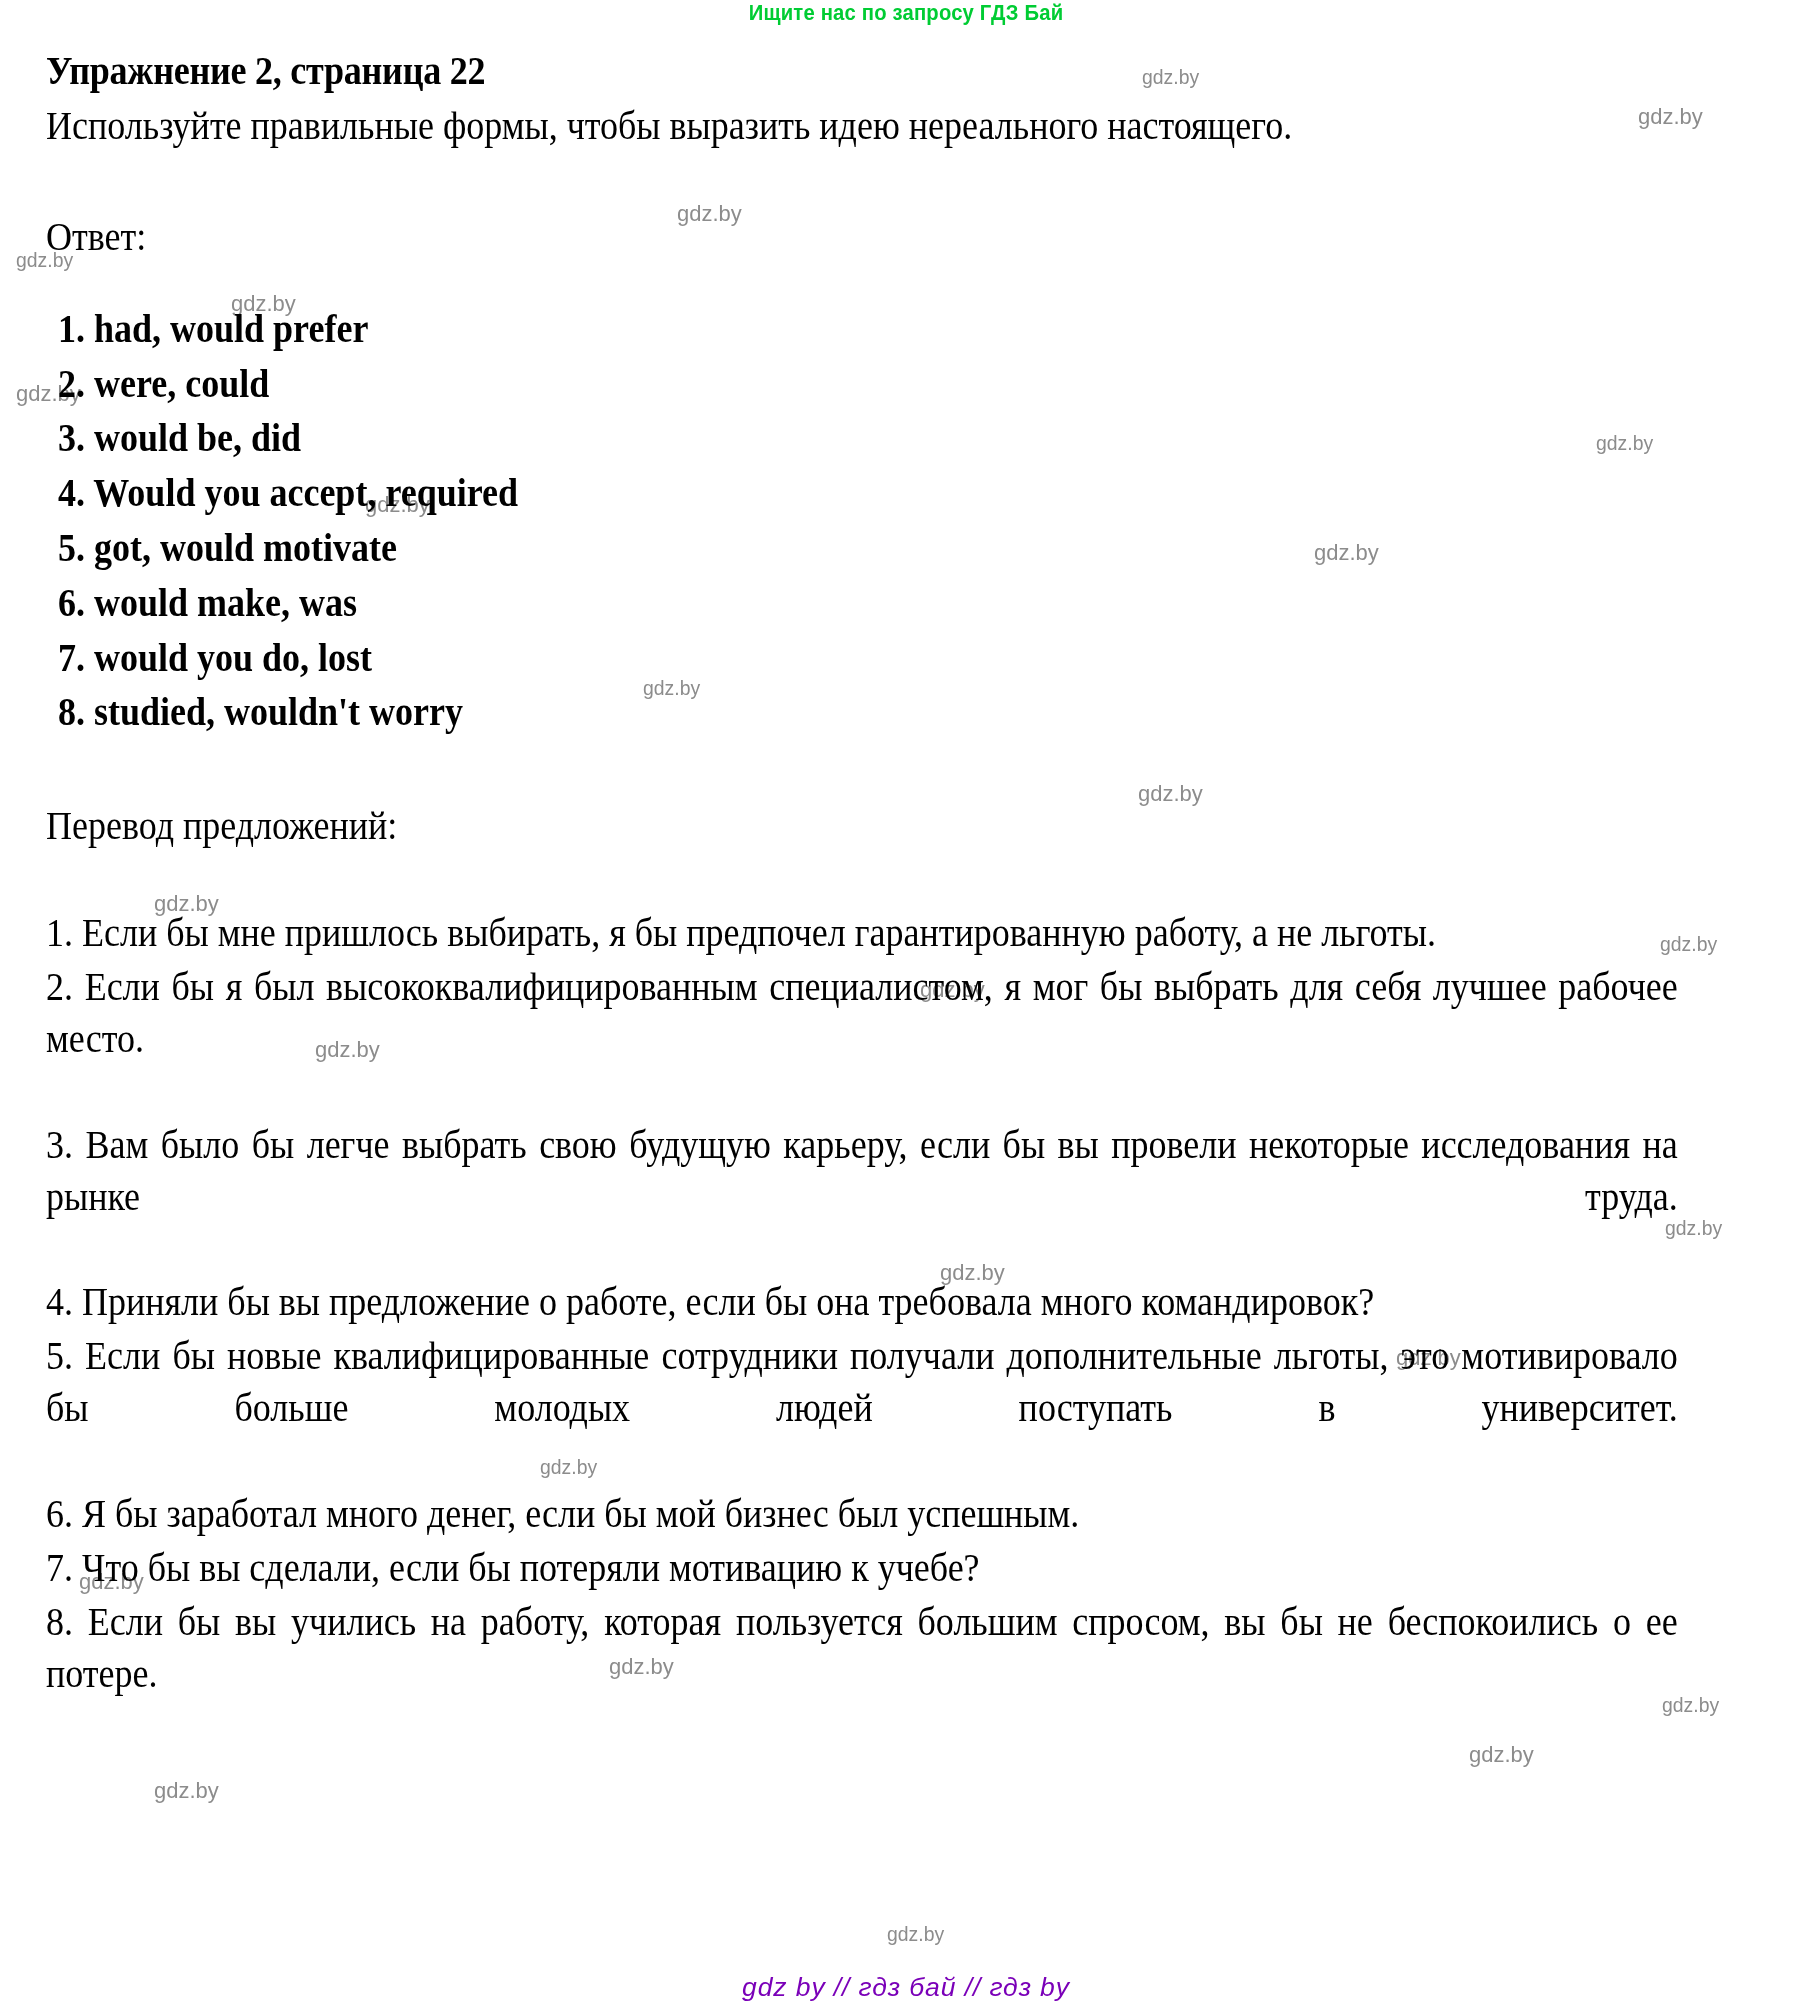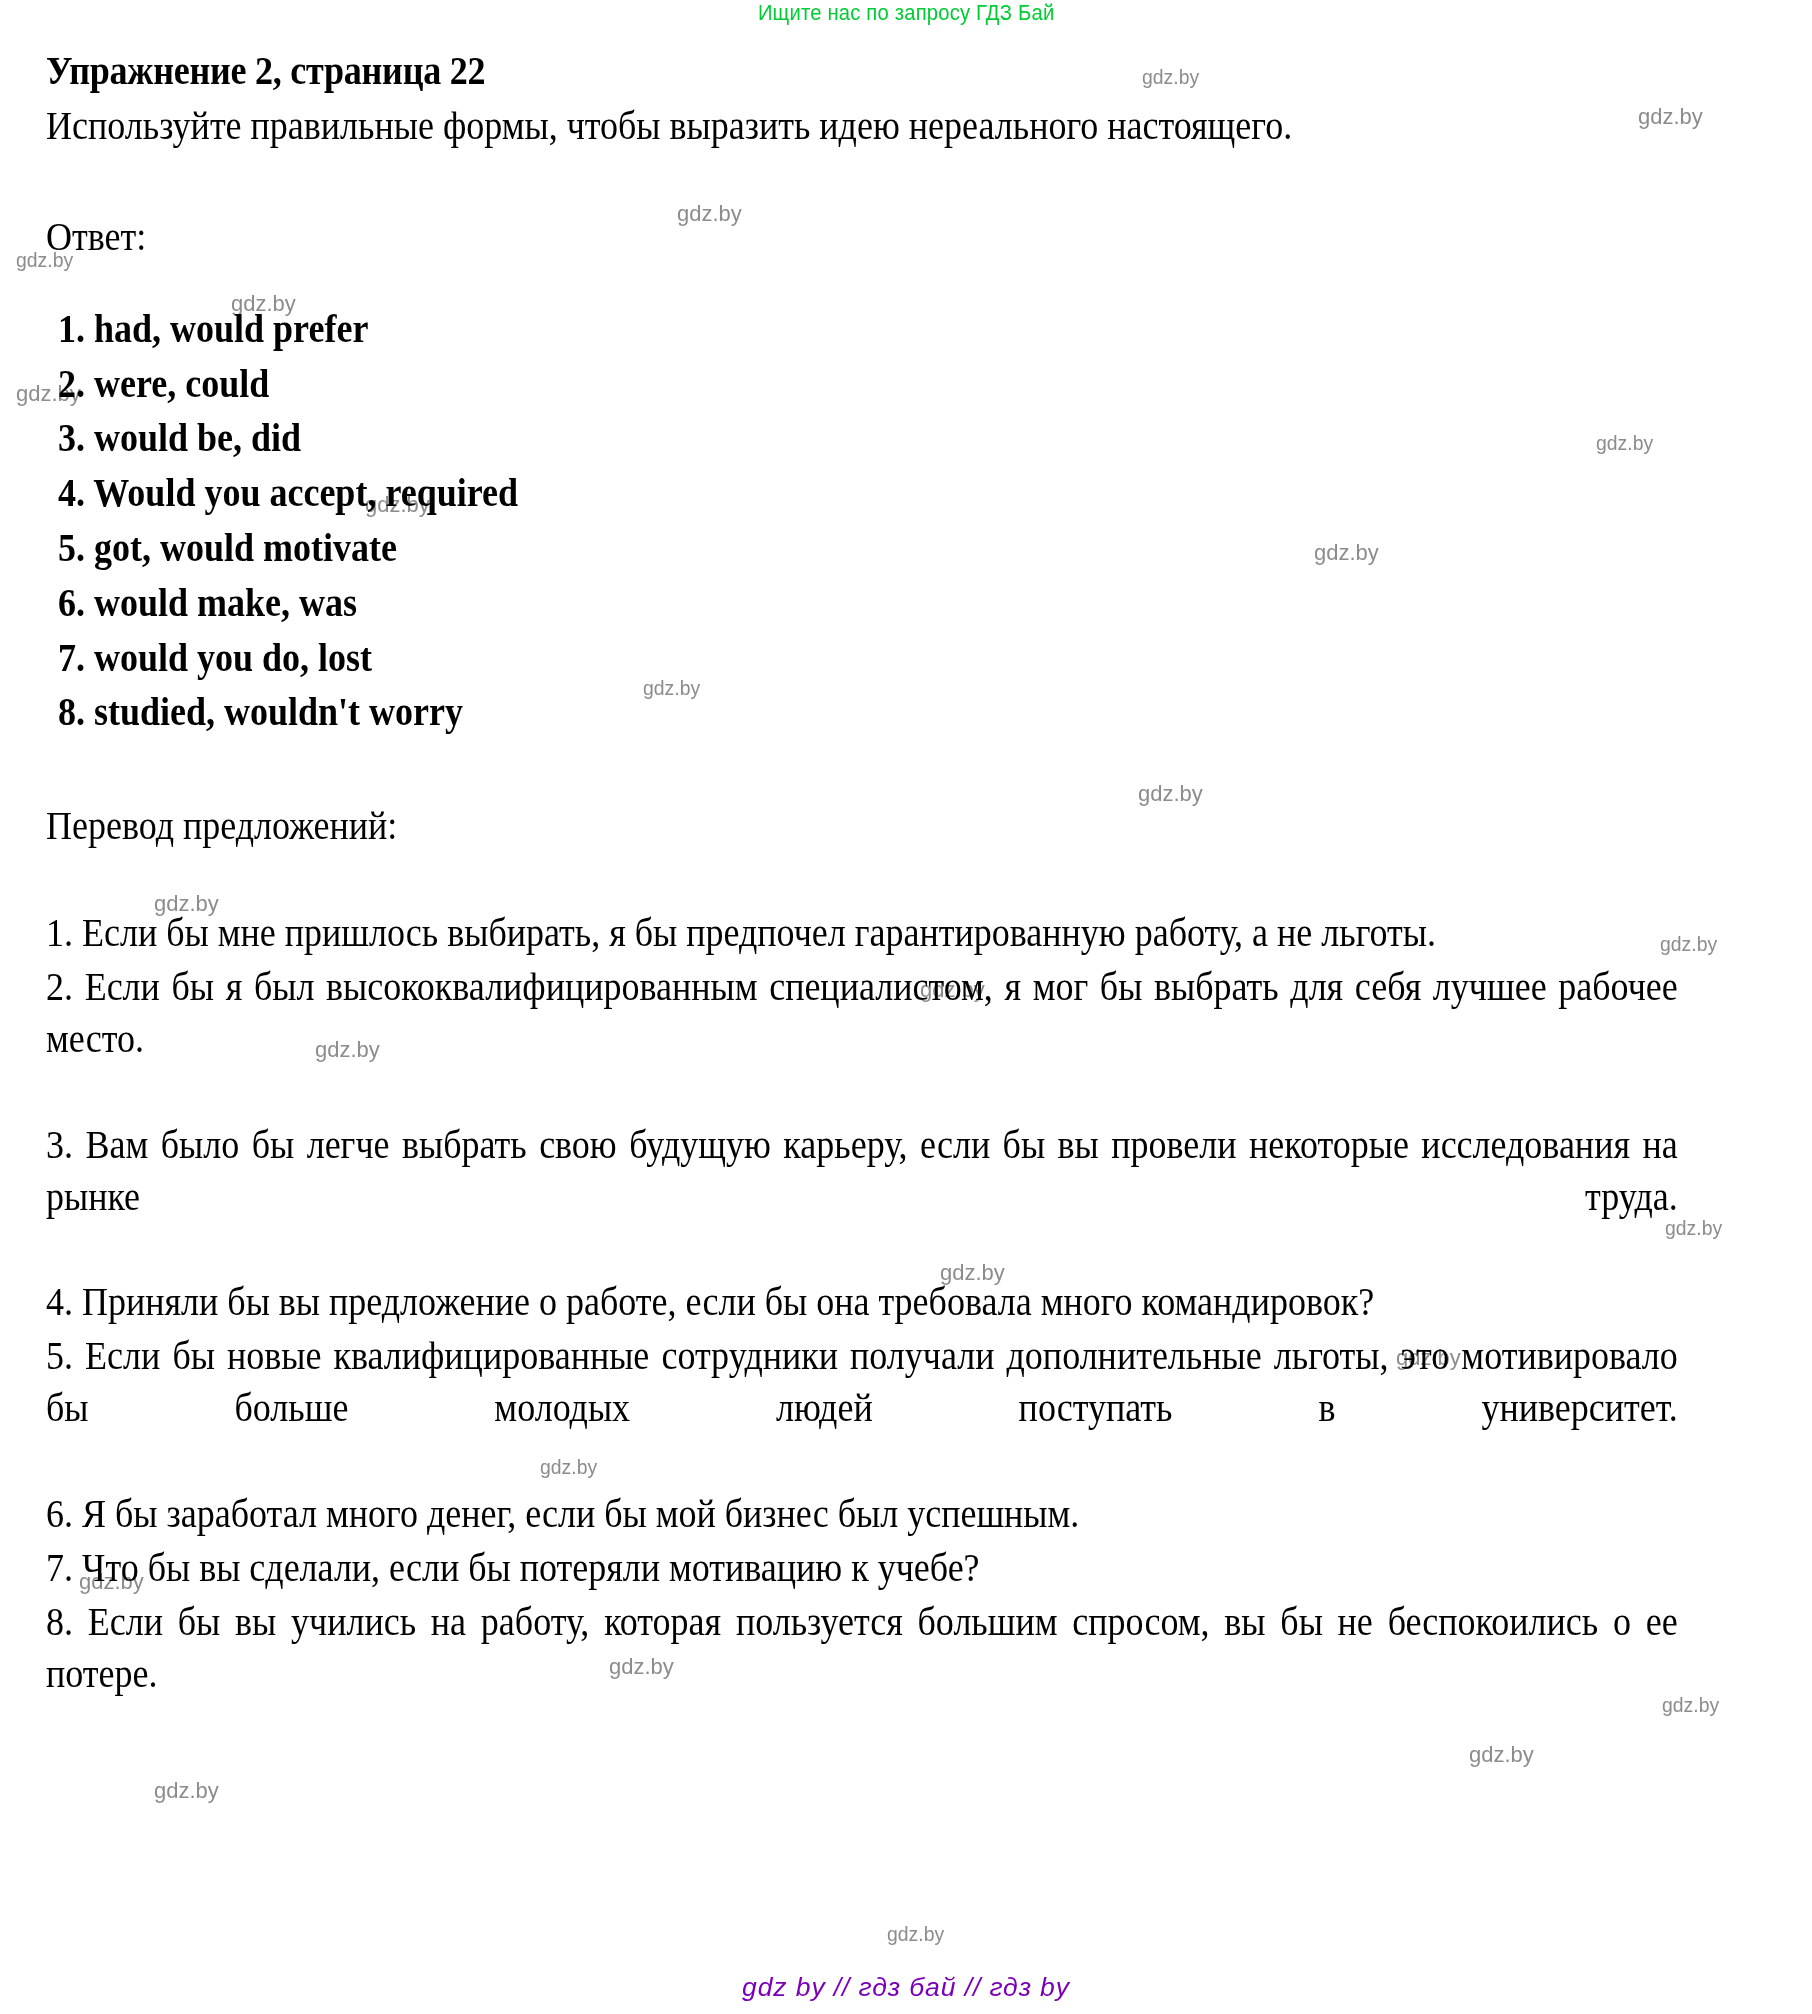--- a/index.html
+++ b/index.html
@@ -18,21 +18,21 @@
 
   
   .promo {
     position: absolute;
     top: 0px;
     left: 0;
     width: 100%;
     text-align: center;
     font-family: "Liberation Sans", "DejaVu Sans", sans-serif;
     font-size: 22px;
-    font-weight: normal;
+    font-weight: bold;
     color: #00cc33;
     letter-spacing: 0.2px;
     white-space: nowrap;
   }
   .promo span { display: inline-block; transform: scaleX(0.92); }
 
   
   .page {
     position: absolute;
     left: 46px;

